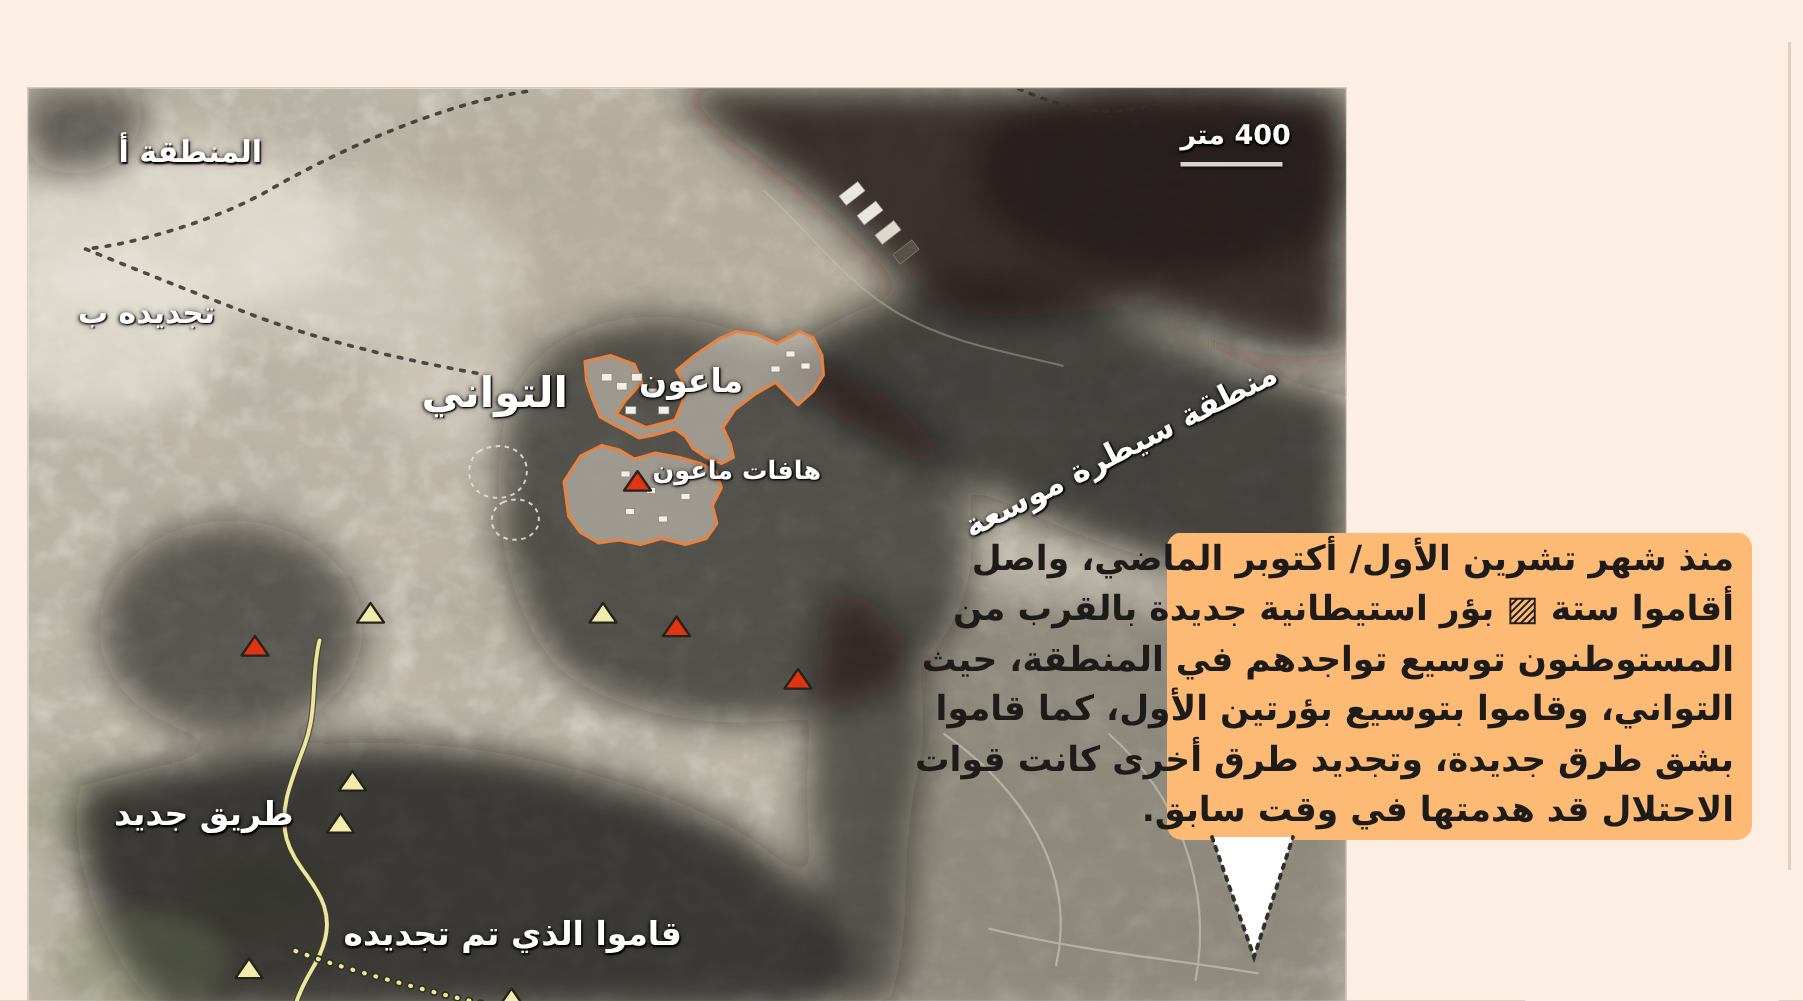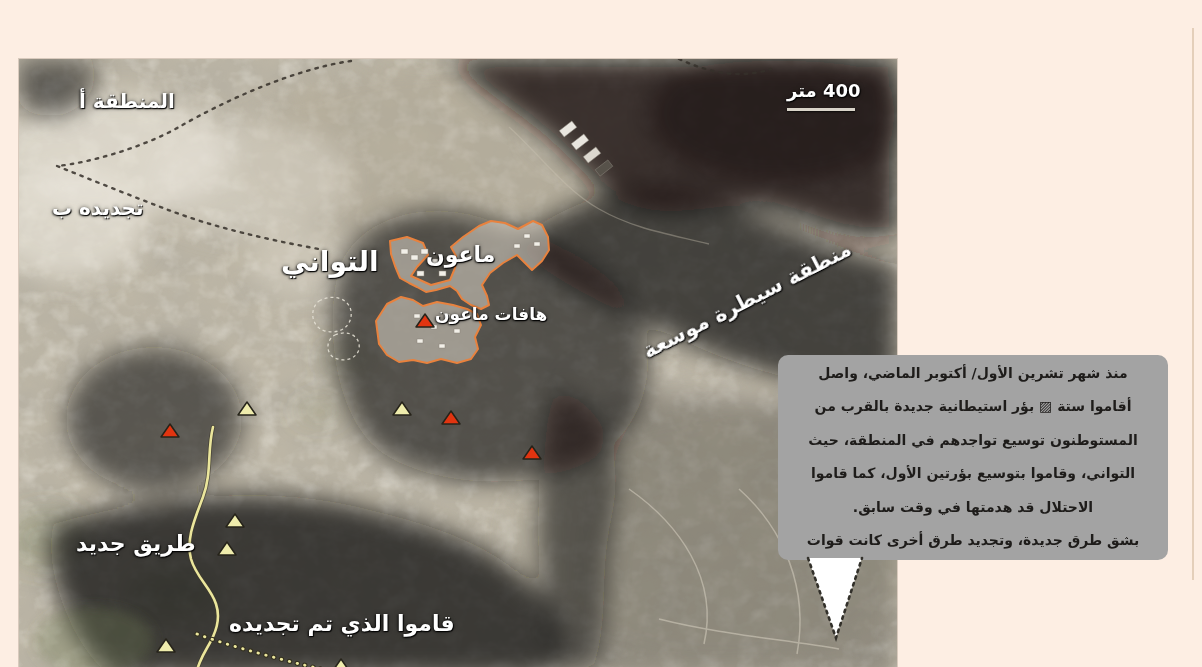--- a/index.html
+++ b/index.html
@@ -34,23 +34,23 @@
   .lab-renewed{left:210px;top:552px;font-size:22px;}
   
   .scale-label{left:768px;top:21px;font-size:18px;}
   .scale-line{
     position:absolute;left:768px;top:49px;width:68px;height:3px;
     background:#d9d4c9;box-shadow:0 1px 2px rgba(0,0,0,.7);
   }
   
   #callout{
     position:absolute;left:778px;top:355px;width:390px;height:205px;
-    background:#a3a3a3;border-radius:10px;
+    background:#fdba74;border-radius:10px;
     direction:rtl;text-align:center;
-    color:#1e1c1a;font-weight:bold;font-size:14px;
+    color:#1e1c1a;font-weight:bold;font-size:23px;
     padding:2px 12px;box-sizing:border-box;
   }
   #callout .cline{line-height:33.4px;white-space:nowrap;}
   #tail{position:absolute;left:798px;top:554px;width:80px;height:90px;}
   
   #edge-line{
     position:absolute;left:1192px;top:28px;width:2px;height:552px;
     background:rgba(190,160,125,.4);
   }
 </style>
@@ -195,20 +195,20 @@
 
   <div class="maplabel scale-label">400 متر</div>
   <div class="scale-line"></div>
 </div>
 
 <div id="callout">
   <div class="cline">منذ شهر تشرين الأول/ أكتوبر الماضي، واصل</div>
   <div class="cline">أقاموا ستة ▨ بؤر استيطانية جديدة بالقرب من</div>
   <div class="cline">المستوطنون توسيع تواجدهم في المنطقة، حيث</div>
   <div class="cline">التواني، وقاموا بتوسيع بؤرتين الأول، كما قاموا</div>
+  <div class="cline">بشق طرق جديدة، وتجديد طرق أخرى كانت قوات</div>
   <div class="cline">الاحتلال قد هدمتها في وقت سابق.</div>
-  <div class="cline">بشق طرق جديدة، وتجديد طرق أخرى كانت قوات</div>
 </div>
 <svg id="tail" viewBox="0 0 80 90">
   <path d="M10,4 L38,84 L64,4" fill="#ffffff" stroke="#32302a" stroke-width="2.6" stroke-dasharray="2.5 4.5" stroke-linecap="round"></path>
 </svg>
 
 <div id="edge-line"></div>
 
 </body></html>

